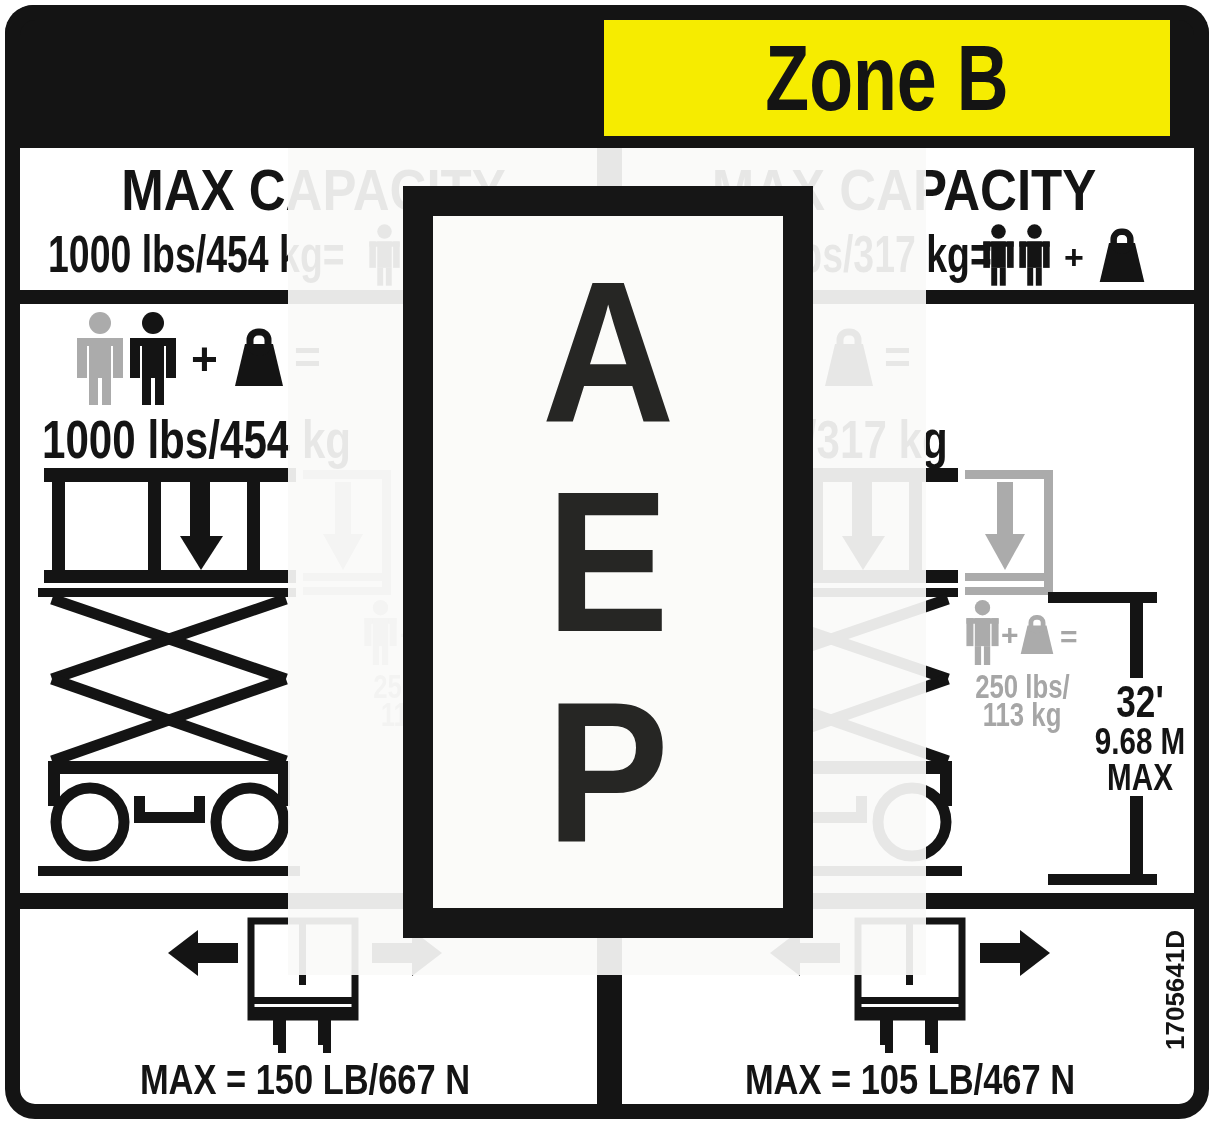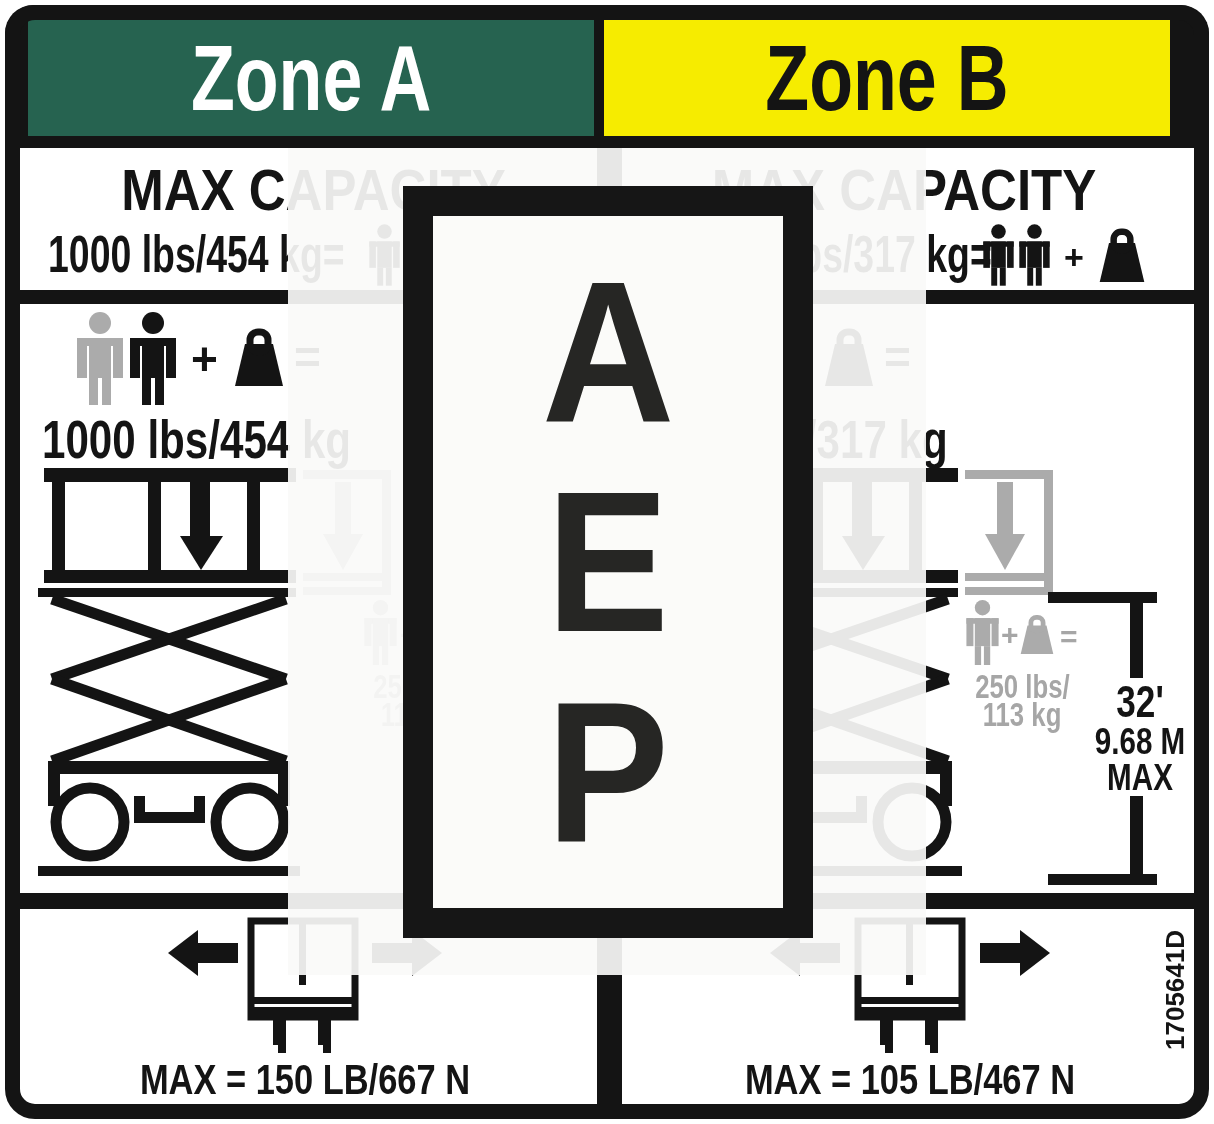--- a/index.html
+++ b/index.html
@@ -111,23 +111,20 @@
       <polygon points="70,23 40,0 40,46" fill="currentColor"></polygon>
       <rect x="0" y="13" width="42" height="20" fill="currentColor"></rect>
     </g>
   </defs>
 </svg>
 
 <div id="canvas" style="--ink: #141414; --greenA: #266350; --yellowB: #F6EC00; --gray: #A6A6A6;">
 
   <div id="header-backdrop" class="abs"></div>
 
-  <div id="banner-a" class="abs banner">
-    <span class="zone-title sx78 oC nw">Zone A</span>
-  </div>
   <div id="banner-b" class="abs banner">
     <span class="zone-title sx78 oC nw">Zone B</span>
   </div>
 
   <div id="divider" class="abs blk"></div>
 
   <div class="abs heading sx88 oC nw" style="left:30px;width:567px;">MAX CAPACITY</div>
   <div class="abs capline sx72 oL nw" style="left:48px;">1000 lbs/454 kg=</div>
   <svg class="abs ink z3" style="left:368px;top:224px" width="33" height="62" viewBox="0 0 50 93">
       <use href="#icon-person"></use>

